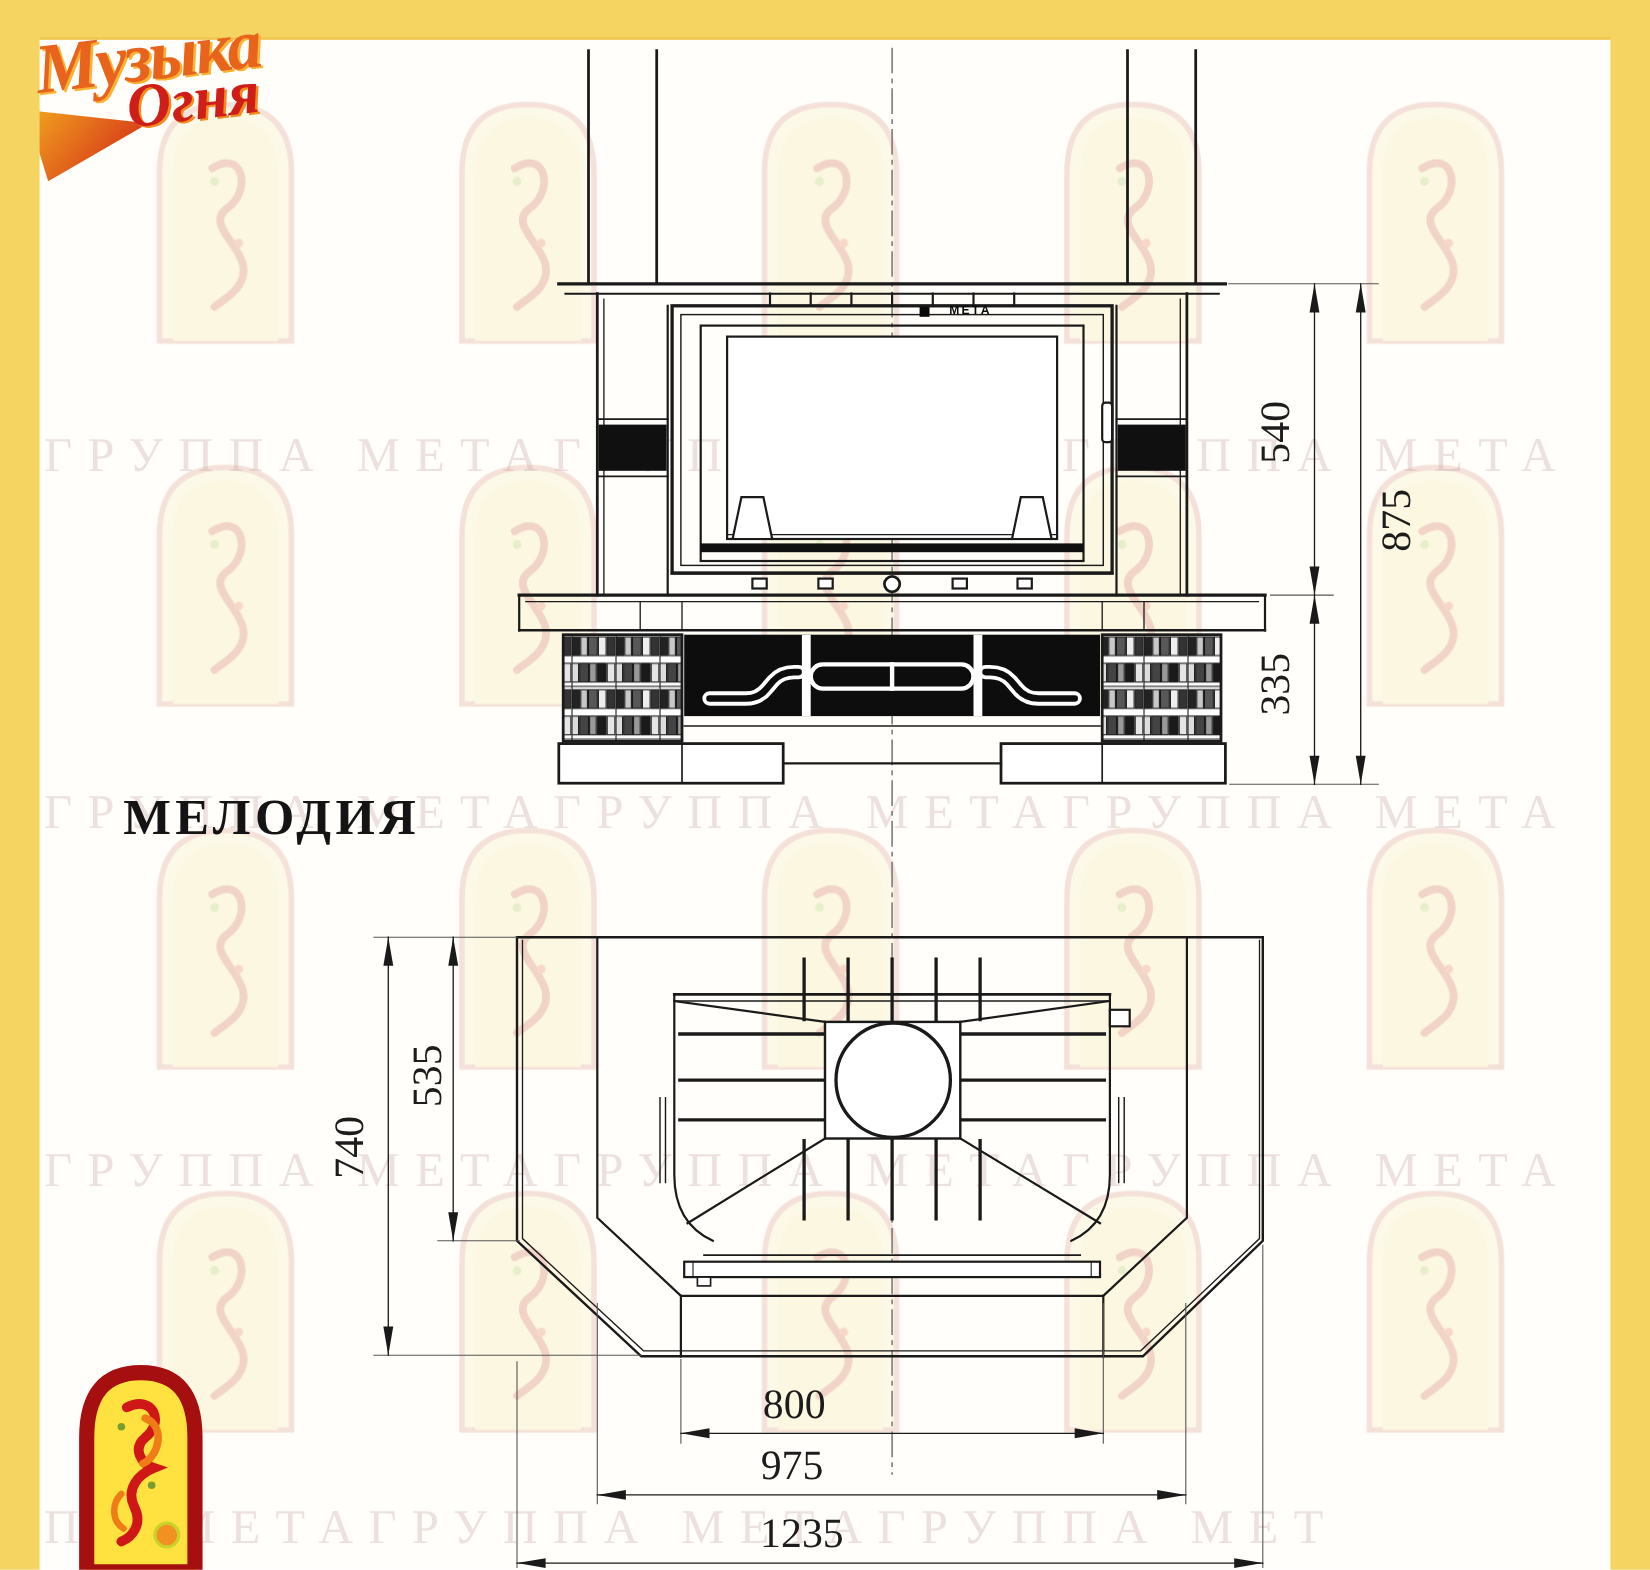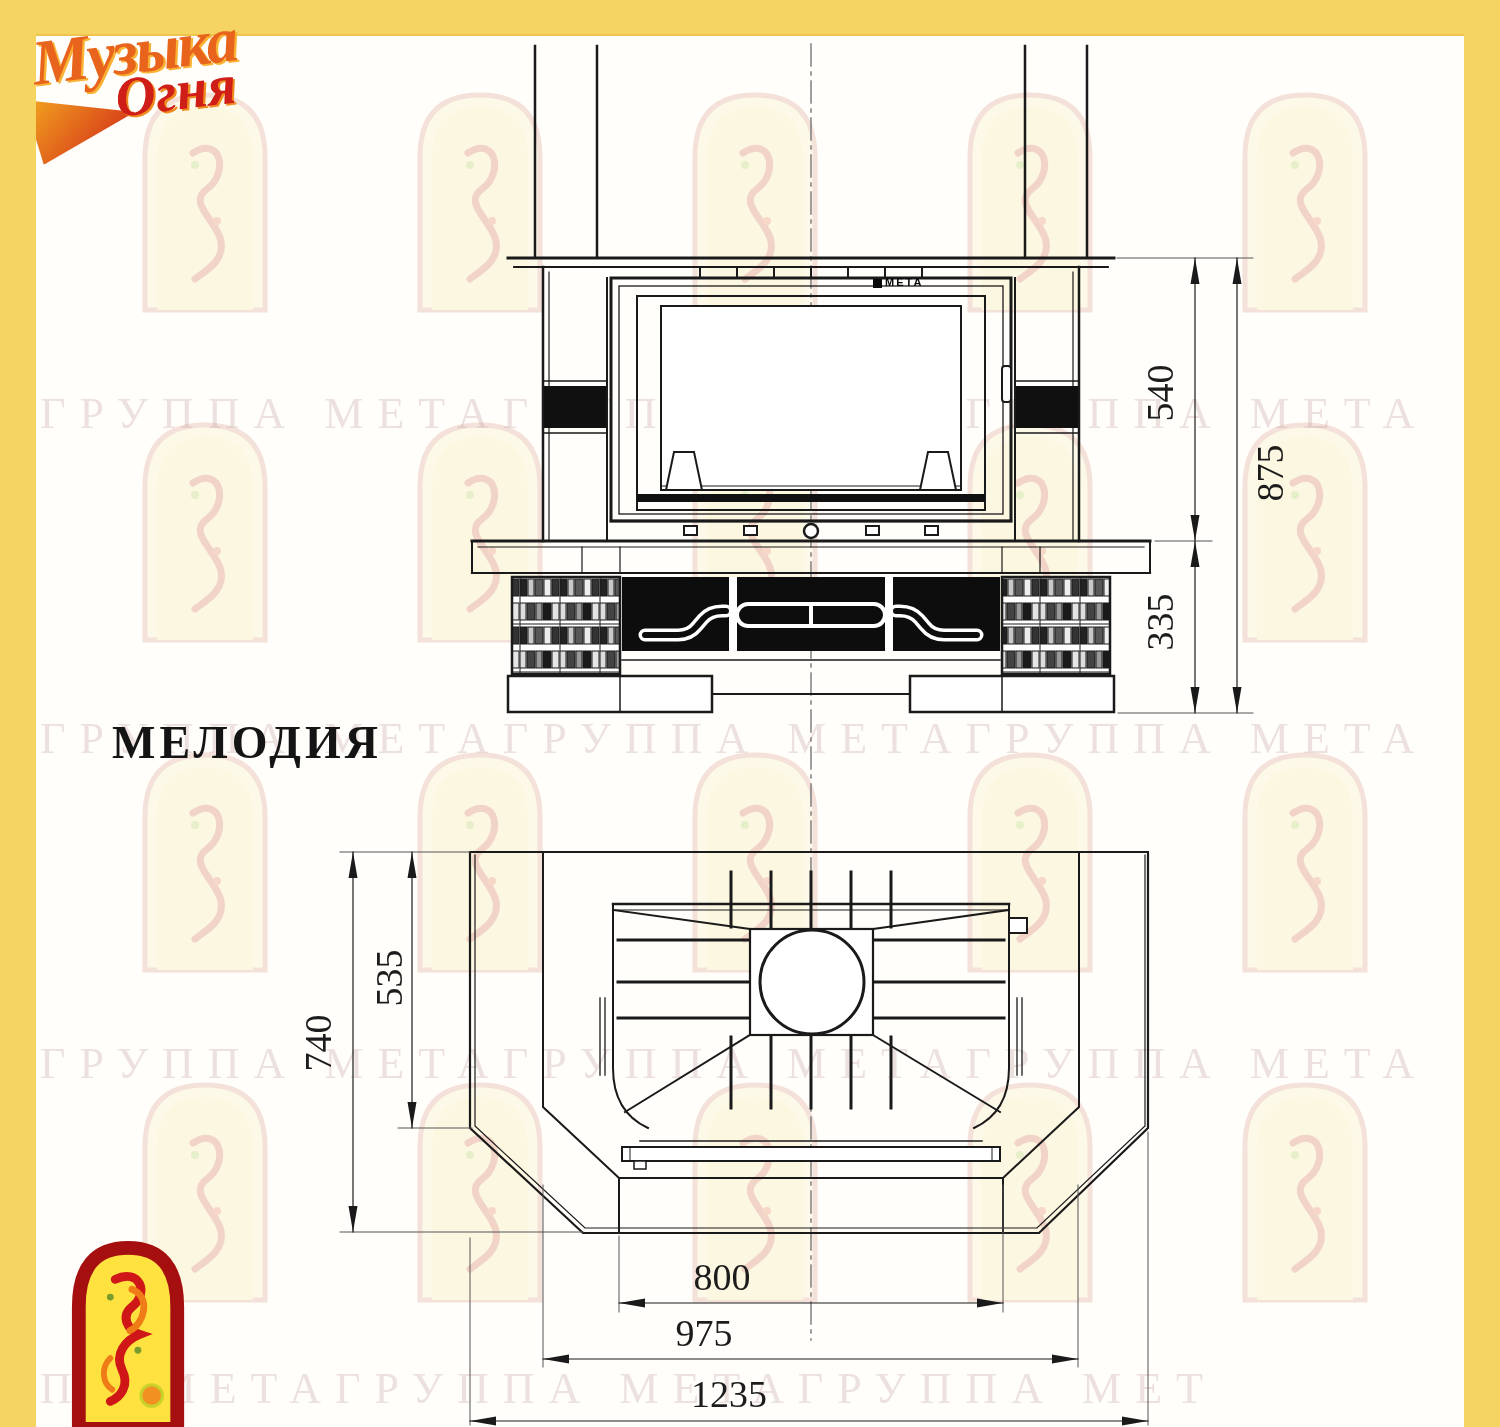--- a/index.html
+++ b/index.html
@@ -21,21 +21,21 @@
   #drawing{position:absolute;left:0;top:0;z-index:2;}
 
   
   .dim{position:absolute;font-size:38px;color:#1c1c1c;white-space:nowrap;z-index:3;
        transform:translate(-50%,-50%);}
   .dim.v{transform:translate(-50%,-50%) rotate(-90deg);}
   #model-title{position:absolute;left:112px;top:716px;font-size:46px;font-weight:bold;
                letter-spacing:4px;color:#141414;z-index:3;}
 
   
-  #meta-logo{position:absolute;left:836px;top:276px;z-index:4;display:flex;align-items:flex-end;gap:3px;margin-left:37px;}
+  #meta-logo{position:absolute;left:836px;top:276px;z-index:4;display:flex;align-items:flex-end;gap:18px;}
   #meta-logo .mark{width:9px;height:9px;background:#0a0a0a;display:inline-block;}
   #meta-logo .txt{font-size:11px;font-weight:bold;letter-spacing:2px;color:#0a0a0a;
                   font-family:"Liberation Sans",sans-serif;}
 
   
   #logo-top{position:absolute;left:34px;top:16px;z-index:7;transform:rotate(-7deg);width:260px;}
   #logo-top .w1{display:block;font-style:italic;font-weight:bold;font-size:64px;line-height:1;
                 letter-spacing:-2px;color:#e8641c;text-shadow:2px 2px 0 #f9b233;}
   #logo-top .w2{display:block;font-style:italic;font-weight:bold;font-size:56px;line-height:1;
                 margin:-16px 0 0 78px;color:#cf1d18;text-shadow:2px 2px 0 #f08c1e;}
@@ -238,21 +238,21 @@
       </g>
     </g>
   </svg>
 
   <span class="dim v" style="left:1160px;top:393px">540</span>
   <span class="dim v" style="left:1270px;top:473px">875</span>
   <span class="dim v" style="left:1160px;top:622px">335</span>
   <span class="dim v" style="left:318px;top:1043px">740</span>
   <span class="dim v" style="left:389px;top:978px">535</span>
   <span class="dim" style="left:722px;top:1277px">800</span>
-  <span class="dim" style="left:704px;top:1333px">975</span>
+  <span class="dim" style="left:720px;top:1333px">975</span>
   <span class="dim" style="left:729px;top:1394px">1235</span>
 
   <div id="model-title">МЕЛОДИЯ</div>
 
   <div id="meta-logo">
     <span class="mark"></span>
     <span class="txt">МЕТА</span>
   </div>
 
   <div id="logo-swoosh"></div>

